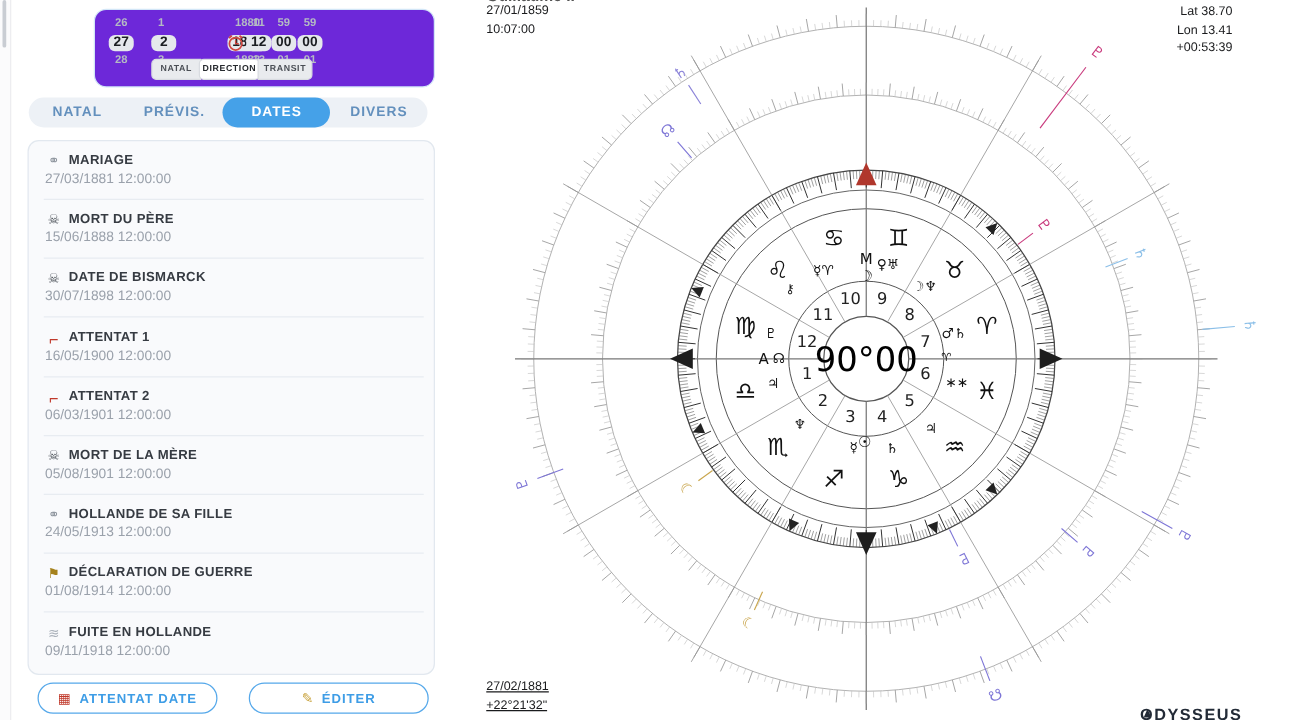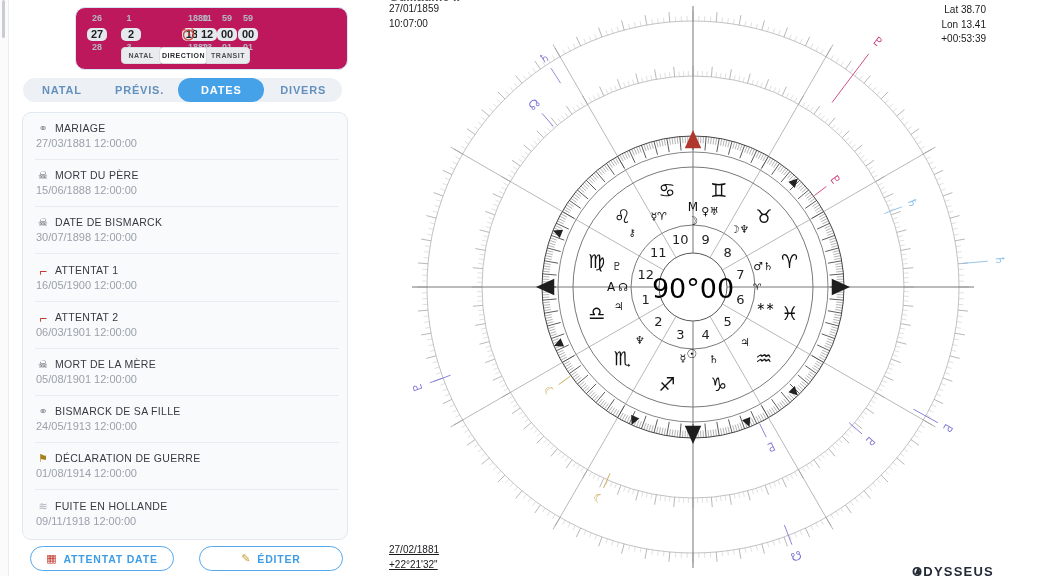--- a/index.html
+++ b/index.html
@@ -2,38 +2,38 @@
 <html><head>
 <meta charset="utf-8">
 <style>
   html,body{margin:0;padding:0;width:1038px;height:576px;overflow:hidden;background:#fff;
     font-family:"Liberation Sans","DejaVu Sans",sans-serif;}
   .abs{position:absolute;}
   
   .rail{left:0;top:0;width:8px;height:576px;background:#fbfbfc;border-right:1px solid #ededf0;}
   .thumb{left:2px;top:0;width:3px;height:38px;background:#c9cdd3;border-radius:2px;}
   
-  .pickbox{left:75px;top:7px;width:271px;height:61px;background:#be185d;border:1px solid #d2e6f7;border-radius:10px;}
+  .pickbox{left:75px;top:7px;width:271px;height:61px;background:#6d28d9;border:1px solid #d2e6f7;border-radius:10px;}
   .pcol{position:absolute;text-align:center;}
   .pfade{font-size:9px;color:#b4bac3;height:11px;line-height:11px;font-weight:600;}
   .pchip{display:inline-block;background:#e5e8ec;border-radius:5px;font-size:11px;font-weight:700;color:#1b1e22;
     padding:1px 4px;min-width:12px;margin:1px 0 1px 0;line-height:11px;}
   .seg{position:absolute;top:39px;height:15px;font-size:7px;font-weight:700;letter-spacing:.5px;color:#4a4e55;
     display:flex;align-items:center;justify-content:center;background:#e9ebee;border:1px solid #d9dce1;}
   .seg.on{background:#fff;color:#26292e;}
   
   .tabbar{left:23px;top:78px;width:319px;height:24px;background:#edf1f6;border-radius:12px;display:flex;}
   .tab{flex:1;display:flex;align-items:center;justify-content:center;font-size:11px;font-weight:700;
     letter-spacing:.8px;color:#6390bd;border-radius:12px;cursor:default;}
   .tab.on{background:#45a1e8;color:#fff;margin:0;flex:0 0 86px;}
   
   .card{left:22px;top:112px;width:324px;height:426px;background:#f9fafc;border:1px solid #e2e8ef;border-radius:9px;}
   .evt{position:absolute;left:0;width:100%;height:47px;}
   .evt .ico{position:absolute;left:13px;top:9px;width:14px;text-align:center;font-size:11px;}
-  .evt .ttl{position:absolute;left:32px;top:9px;font-size:10.5px;font-weight:400;letter-spacing:.3px;color:#363b42;}
+  .evt .ttl{position:absolute;left:32px;top:9px;font-size:10.5px;font-weight:700;letter-spacing:.3px;color:#363b42;}
   .evt .dt{position:absolute;left:13px;top:24px;font-size:11px;color:#9aa1ab;}
   .evt .sep{position:absolute;left:12px;right:8px;bottom:0;height:1px;background:#e8ecf1;}
   
   .pillbtn{position:absolute;top:546px;height:23px;background:#fff;border:1.5px solid #55a8ea;border-radius:13px;
     display:flex;align-items:center;justify-content:center;gap:6px;font-size:10.5px;font-weight:700;
     letter-spacing:.8px;color:#3e9de6;}
   
   .corner{font-size:10px;color:#1a1b1d;line-height:14.5px;white-space:pre;}
   .sliver{overflow:hidden;height:4px;}
   .logo{font-size:13px;font-weight:700;letter-spacing:1.2px;color:#232b37;}
@@ -1174,21 +1174,21 @@
 
   <div class="evt" style="top: 236px;">
     <span class="ico" style="color: rgb(85, 90, 97);">☠</span>
     <span class="ttl">MORT DE LA MÈRE</span>
     <span class="dt">05/08/1901 12:00:00</span>
     <span class="sep"></span>
   </div>
 
   <div class="evt" style="top: 283.2px;">
     <span class="ico" style="color: rgb(142, 149, 158);">⚭</span>
-    <span class="ttl">BISMARCK DE SA FILLE</span>
+    <span class="ttl">HOLLANDE DE SA FILLE</span>
     <span class="dt">24/05/1913 12:00:00</span>
     <span class="sep"></span>
   </div>
 
   <div class="evt" style="top: 330.4px;">
     <span class="ico" style="color: rgb(165, 129, 28);">⚑</span>
     <span class="ttl">DÉCLARATION DE GUERRE</span>
     <span class="dt">01/08/1914 12:00:00</span>
     <span class="sep"></span>
   </div>

